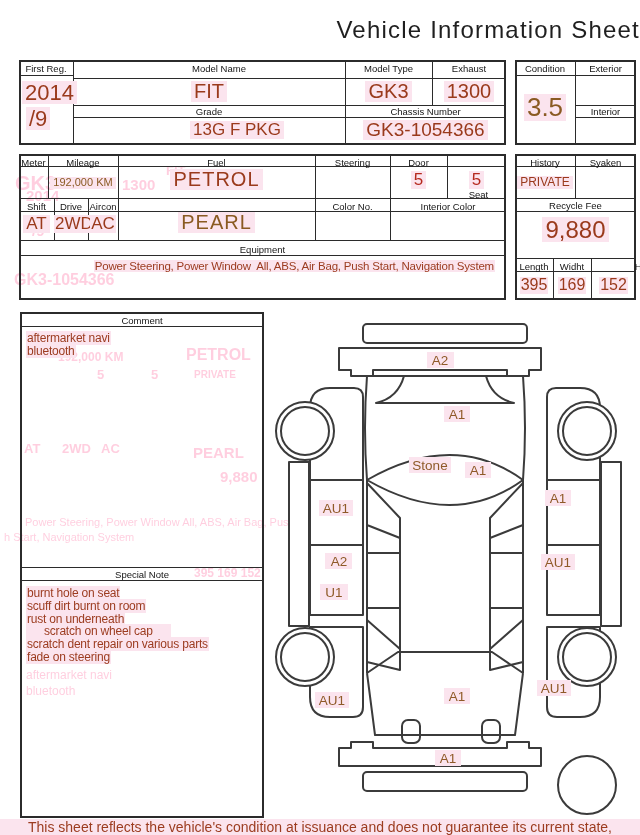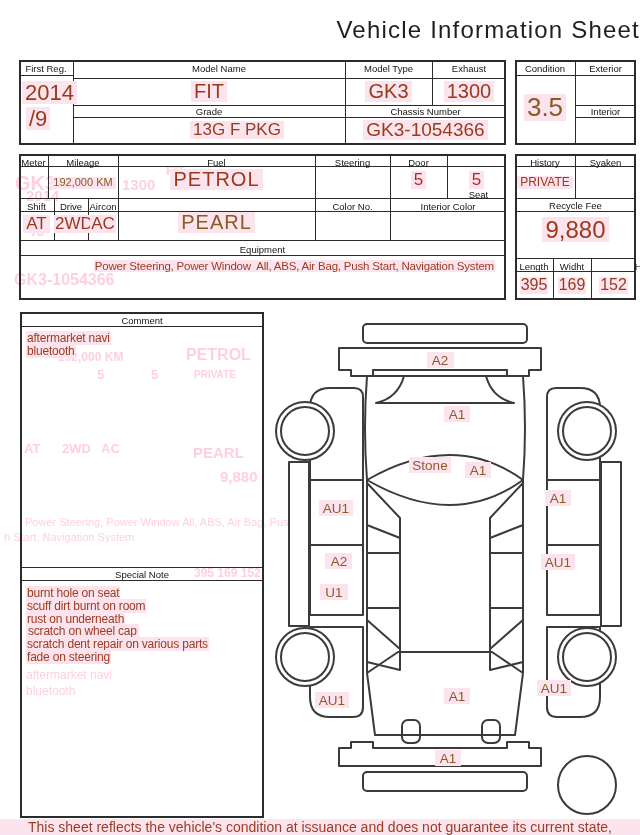--- a/index.html
+++ b/index.html
@@ -161,21 +161,21 @@
   <div class="hdr" style="left:20px;top:315px;width:244px;">Comment</div>
   <div class="note" style="left:26px;top:331px;"><span class="hl" style="padding:0 1px;">aftermarket navi</span></div>
   <div class="note" style="left:26px;top:344px;"><span class="hl" style="padding:0 1px;">bluetooth</span></div>
 
   <div class="ln" style="left:20px;top:567px;width:244px;height:1px;"></div>
   <div class="ln" style="left:20px;top:580px;width:244px;height:1px;"></div>
   <div class="hdr" style="left:20px;top:569px;width:244px;">Special Note</div>
   <div class="note" style="left:26px;top:586px;"><span class="hl" style="padding:0 1px;">burnt hole on seat</span></div>
   <div class="note" style="left:26px;top:599px;"><span class="hl" style="padding:0 1px;">scuff dirt burnt on room</span></div>
   <div class="note" style="left:26px;top:612px;"><span class="hl" style="padding:0 1px;">rust on underneath</span></div>
-  <div class="note" style="left:26px;top:624px;"><span class="hl" style="padding:0 2px;">scratch on wheel cap</span></div>
+  <div class="note" style="left:26px;top:624px;"><span class="hl" style="padding:0 18px;">scratch on wheel cap</span></div>
   <div class="note" style="left:26px;top:637px;"><span class="hl" style="padding:0 1px;">scratch dent repair on various parts</span></div>
   <div class="note" style="left:26px;top:650px;"><span class="hl" style="padding:0 1px;">fade on steering</span></div>
 
   <svg style="position:absolute;left:268px;top:308px;z-index:1;" width="372" height="507" viewBox="0 0 372 507">
     <g fill="none" stroke="#3b3b3b" stroke-width="2" stroke-linejoin="round">
 
       <rect x="95" y="16" width="164" height="19" rx="4"></rect>
       <path d="M71,40 H273 V62 H261 V68 H239 V62 H105 V68 H83 V62 H71 Z"></path>
 
       <path d="M99,68 H255"></path>

